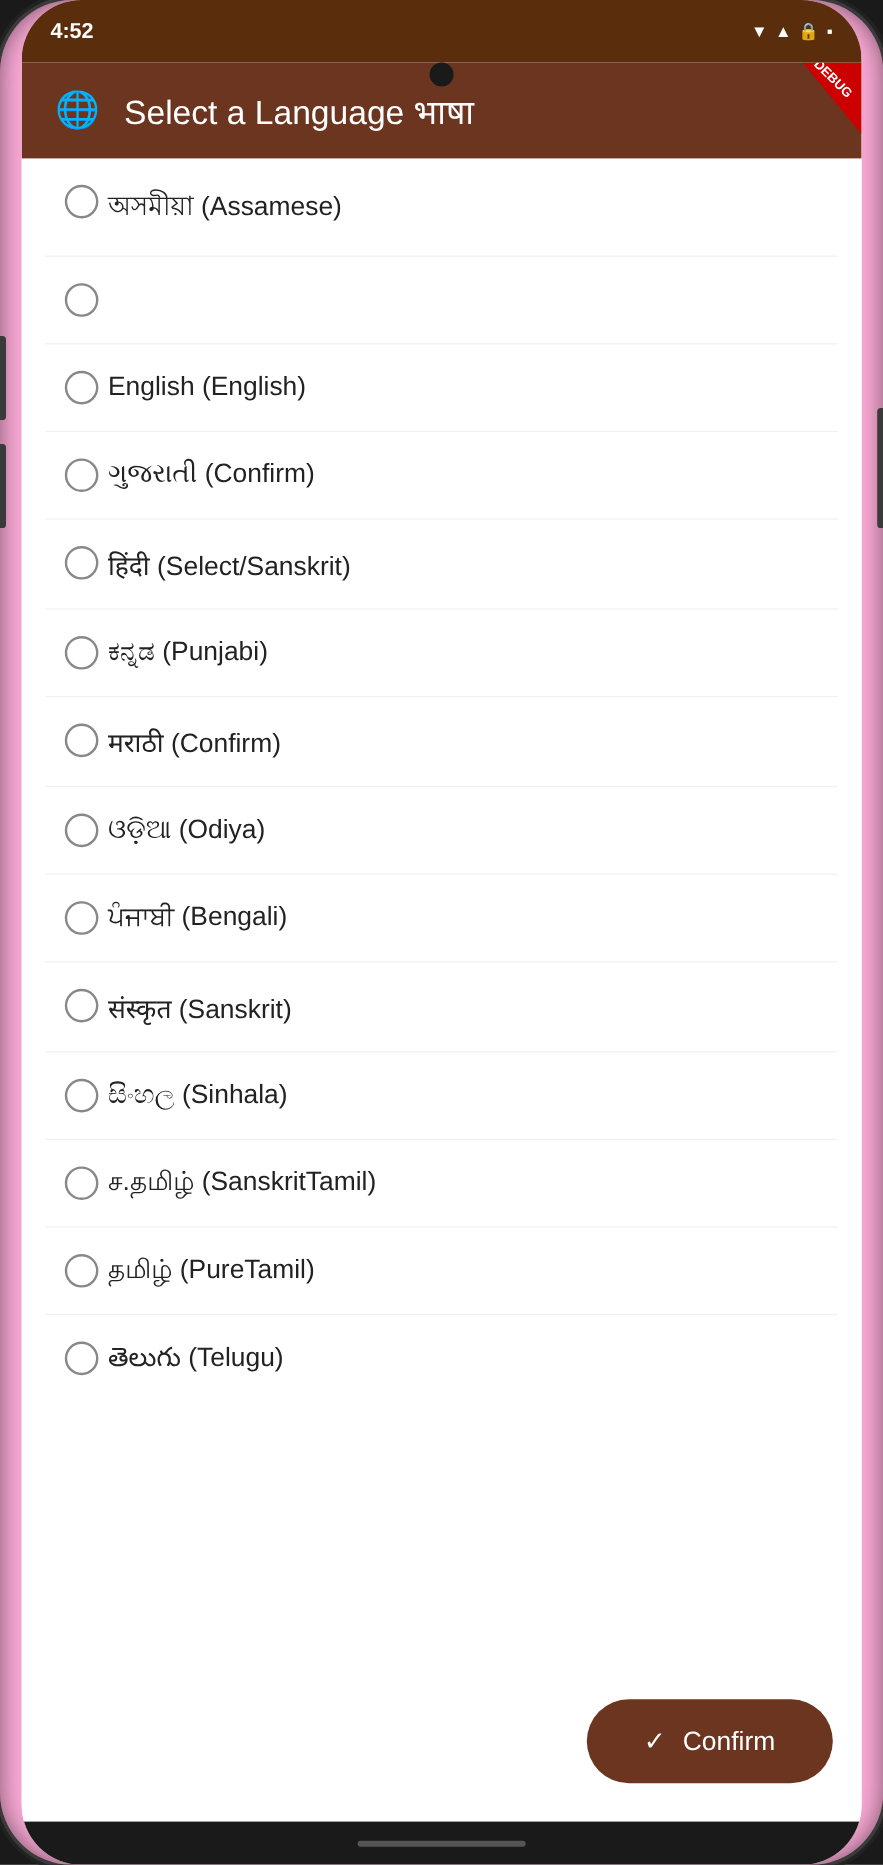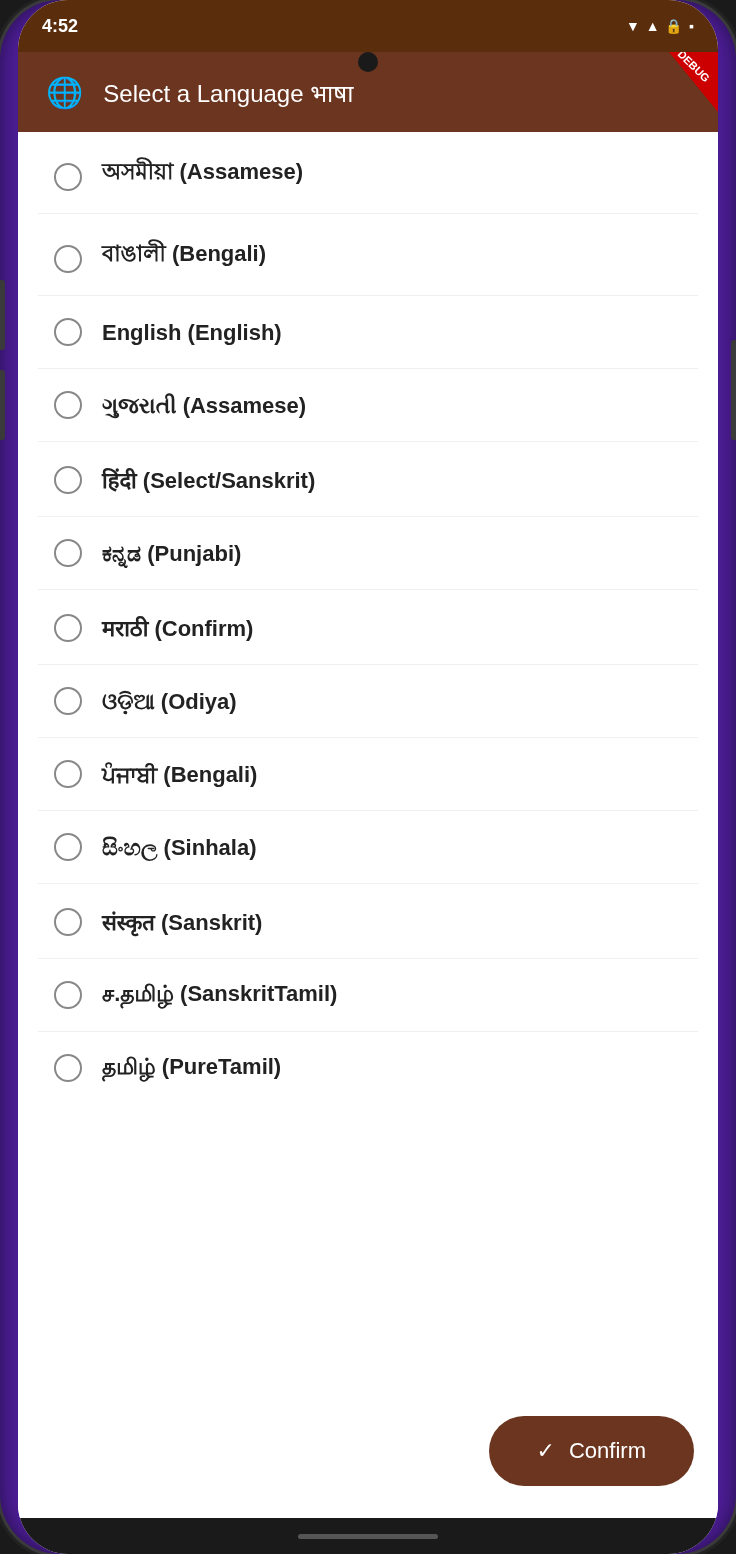--- a/index.html
+++ b/index.html
@@ -13,21 +13,21 @@
       display: flex;
       justify-content: center;
       align-items: center;
       min-height: 100vh;
       font-family: 'Segoe UI', Arial, sans-serif;
     }
 
     .phone-frame {
       width: 736px;
       height: 1554px;
-      background: #4c1d95;
+      background: #f9a8d4;
       border-radius: 60px;
       position: relative;
       overflow: hidden;
       box-shadow: 0 0 0 3px #3a3a3a, 0 0 0 6px #222, inset 0 0 20px rgba(0,0,0,0.5);
     }
 
     .phone-screen {
       position: absolute;
       top: 0;
       left: 18px;
@@ -123,40 +123,39 @@
     }
 
     .globe-icon {
       color: white;
       font-size: 30px;
       flex-shrink: 0;
     }
 
     .header-title {
       color: white;
-      font-size: 24px;
+      font-size: 28px;
       font-weight: 500;
     }
 
     
     .language-list {
       flex: 1;
       overflow-y: auto;
       background: white;
       padding: 0 20px;
     }
 
     .language-item {
       display: flex;
-      align-items: flex-end;
+      align-items: flex-start;
       padding: 22px 16px;
       border-bottom: 1px solid #f0f0f0;
       cursor: pointer;
-      gap: 20px;
-      font-weight: bold;
+      gap: 8px;
     }
 
     .language-item:last-child {
       border-bottom: none;
     }
 
     .radio-circle {
       width: 28px;
       height: 28px;
       border: 2px solid #888;
@@ -291,29 +290,28 @@
     </div>
 
     <div class="language-list">
 
     <div class="language-item">
           <div class="radio-circle"></div>
           <span class="language-text">অসমীয়া (Assamese)</span>
         </div>
         <div class="language-item">
           <div class="radio-circle"></div>
-          <span class="language-text">বাঙালী (Bengali)</span>
         </div>
         <div class="language-item">
           <div class="radio-circle"></div>
           <span class="language-text">English (English)</span>
         </div>
         <div class="language-item">
           <div class="radio-circle"></div>
-          <span class="language-text">ગુજરાતી (Assamese)</span>
+          <span class="language-text">ગુજરાતી (Confirm)</span>
         </div>
         <div class="language-item">
           <div class="radio-circle"></div>
           <span class="language-text">हिंदी (Select/Sanskrit)</span>
         </div>
         <div class="language-item">
           <div class="radio-circle"></div>
           <span class="language-text">ಕನ್ನಡ (Punjabi)</span>
         </div>
         <div class="language-item">
@@ -323,33 +321,37 @@
         <div class="language-item">
           <div class="radio-circle"></div>
           <span class="language-text">ଓଡ଼ିଆ  (Odiya)</span>
         </div>
         <div class="language-item">
           <div class="radio-circle"></div>
           <span class="language-text">ਪੰਜਾਬੀ (Bengali)</span>
         </div>
         <div class="language-item">
           <div class="radio-circle"></div>
+          <span class="language-text">संस्कृत (Sanskrit)</span>
+        </div>
+        <div class="language-item">
+          <div class="radio-circle"></div>
           <span class="language-text">සිංහල (Sinhala)</span>
         </div>
         <div class="language-item">
           <div class="radio-circle"></div>
-          <span class="language-text">संस्कृत (Sanskrit)</span>
-        </div>
-        <div class="language-item">
-          <div class="radio-circle"></div>
           <span class="language-text">ச.தமிழ் (SanskritTamil)</span>
         </div>
         <div class="language-item">
           <div class="radio-circle"></div>
           <span class="language-text">தமிழ் (PureTamil)</span>
+        </div>
+        <div class="language-item">
+          <div class="radio-circle"></div>
+          <span class="language-text">తెలుగు (Telugu)</span>
         </div>
       </div>
 
     <div class="confirm-area">
       <button class="confirm-button">
         <span class="check-icon">✓</span>
         <span>Confirm</span>
       </button>
     </div>
 

